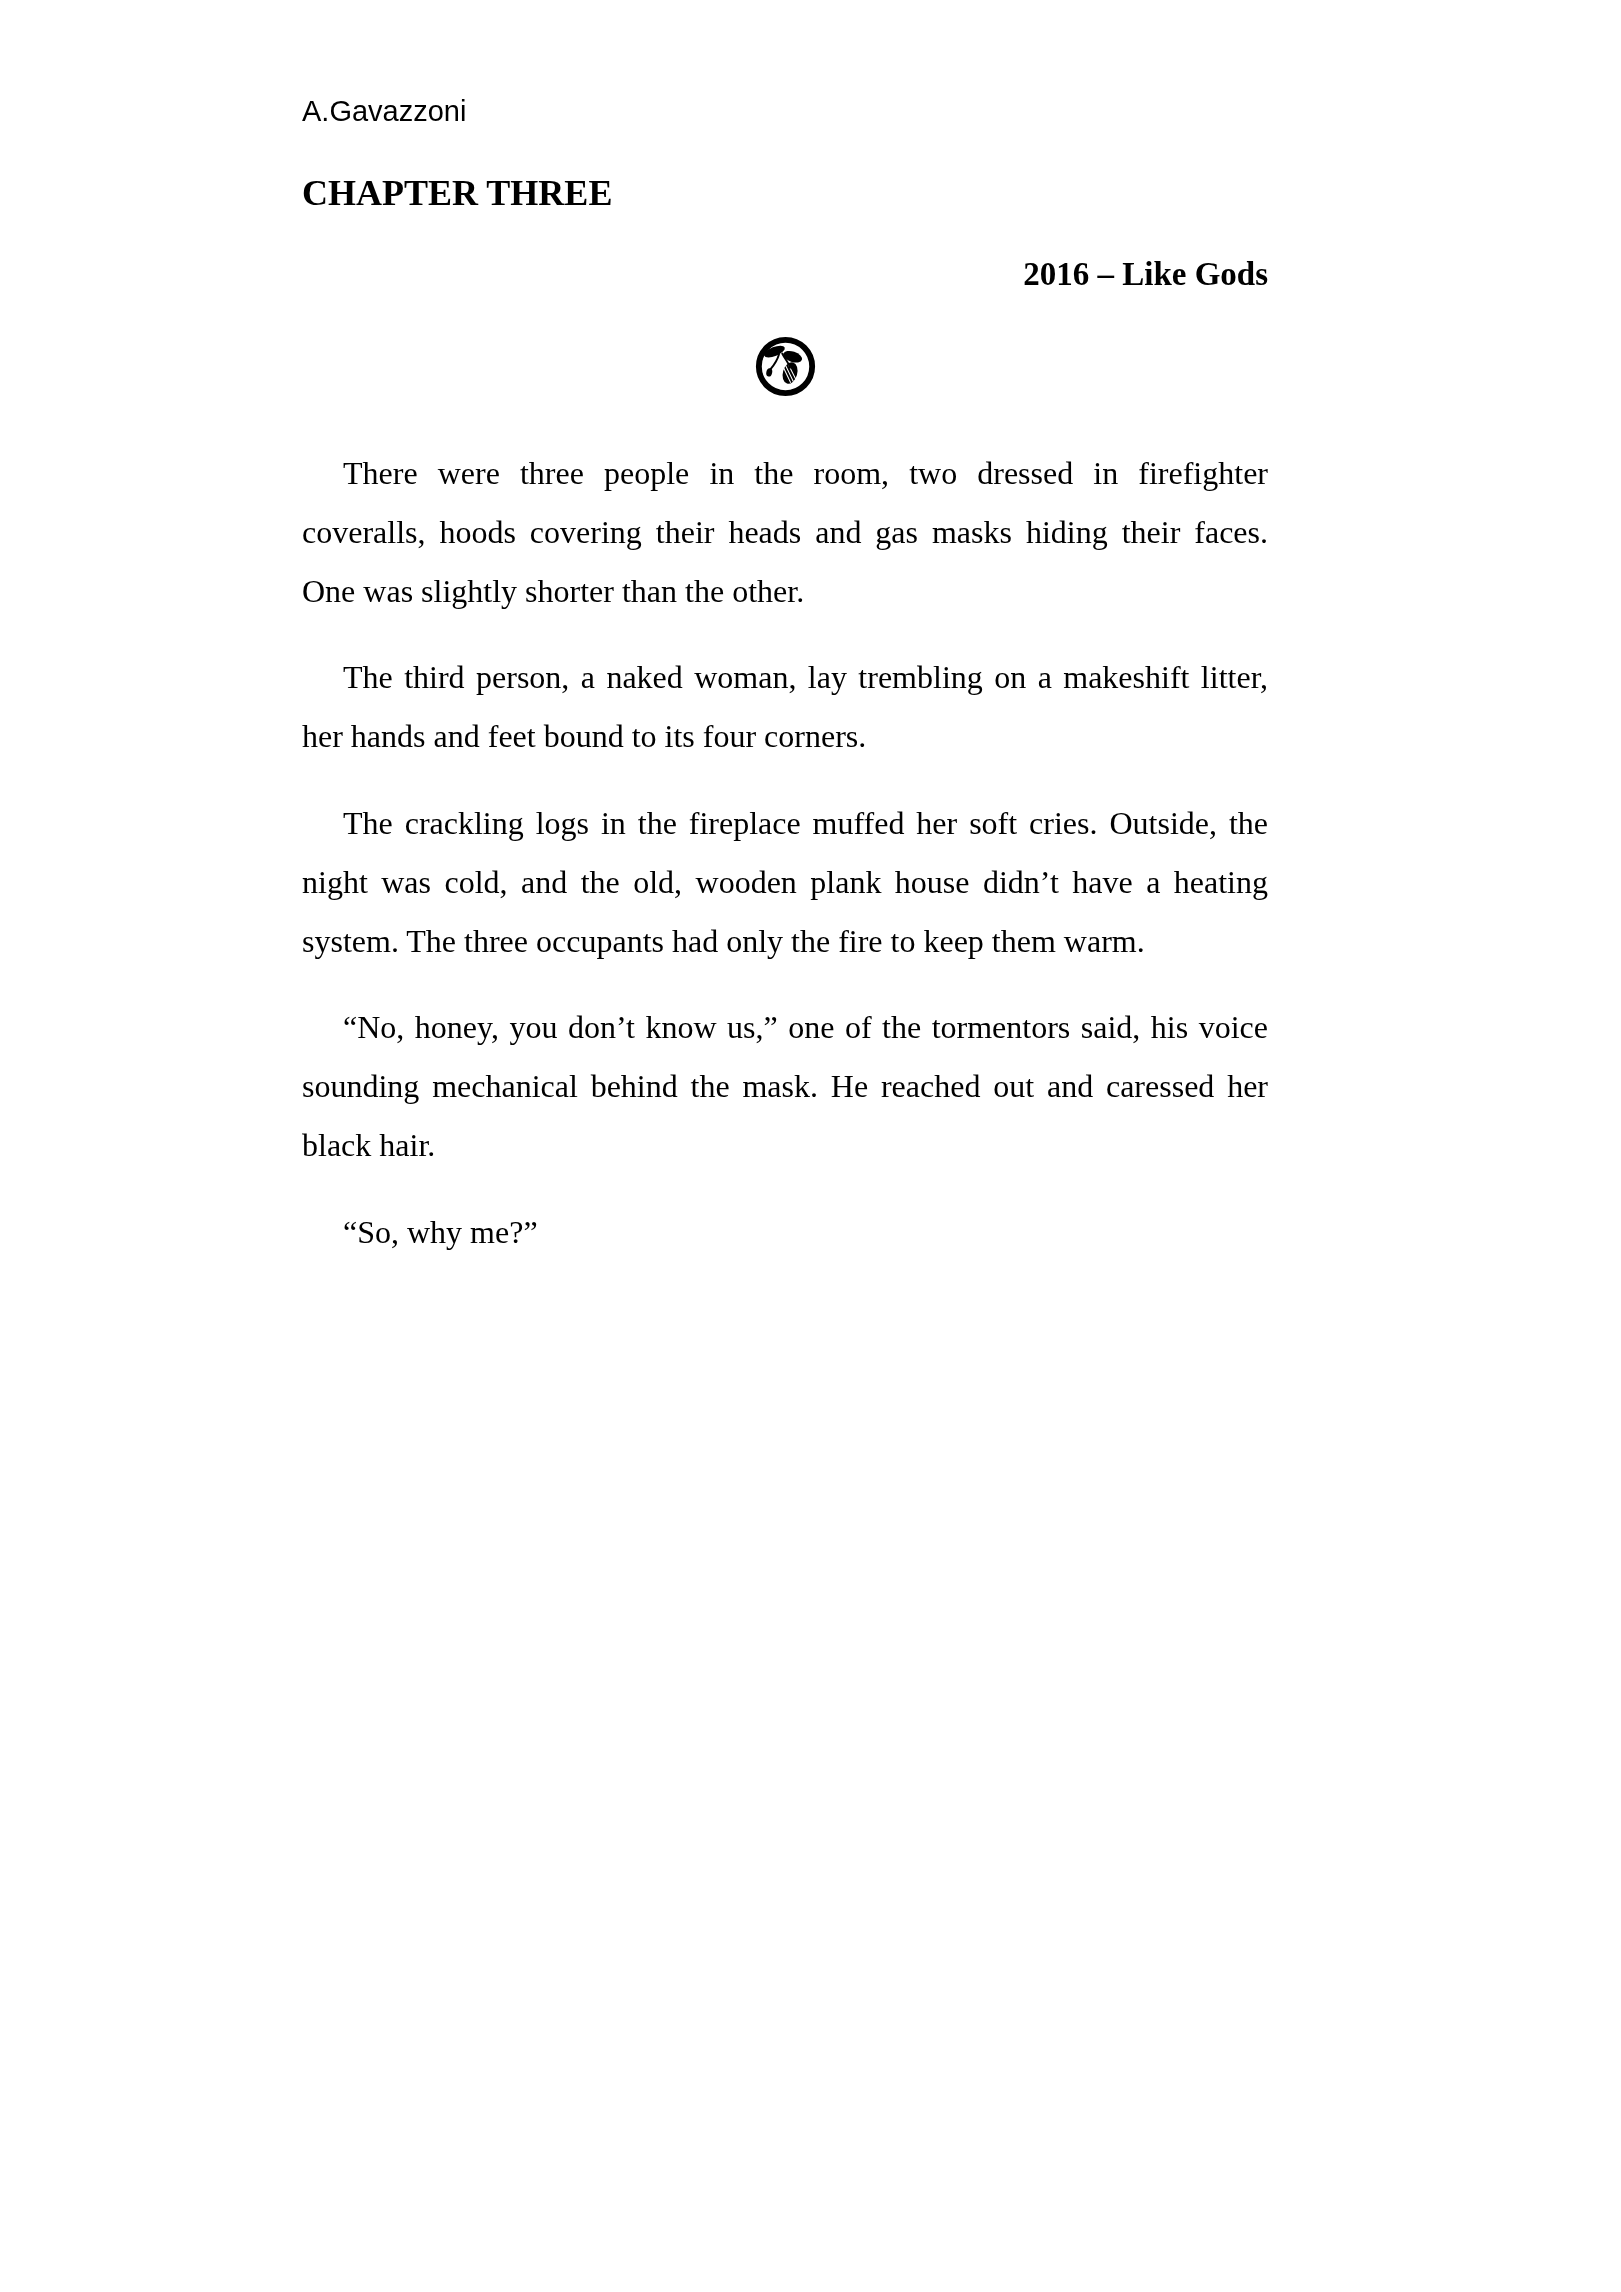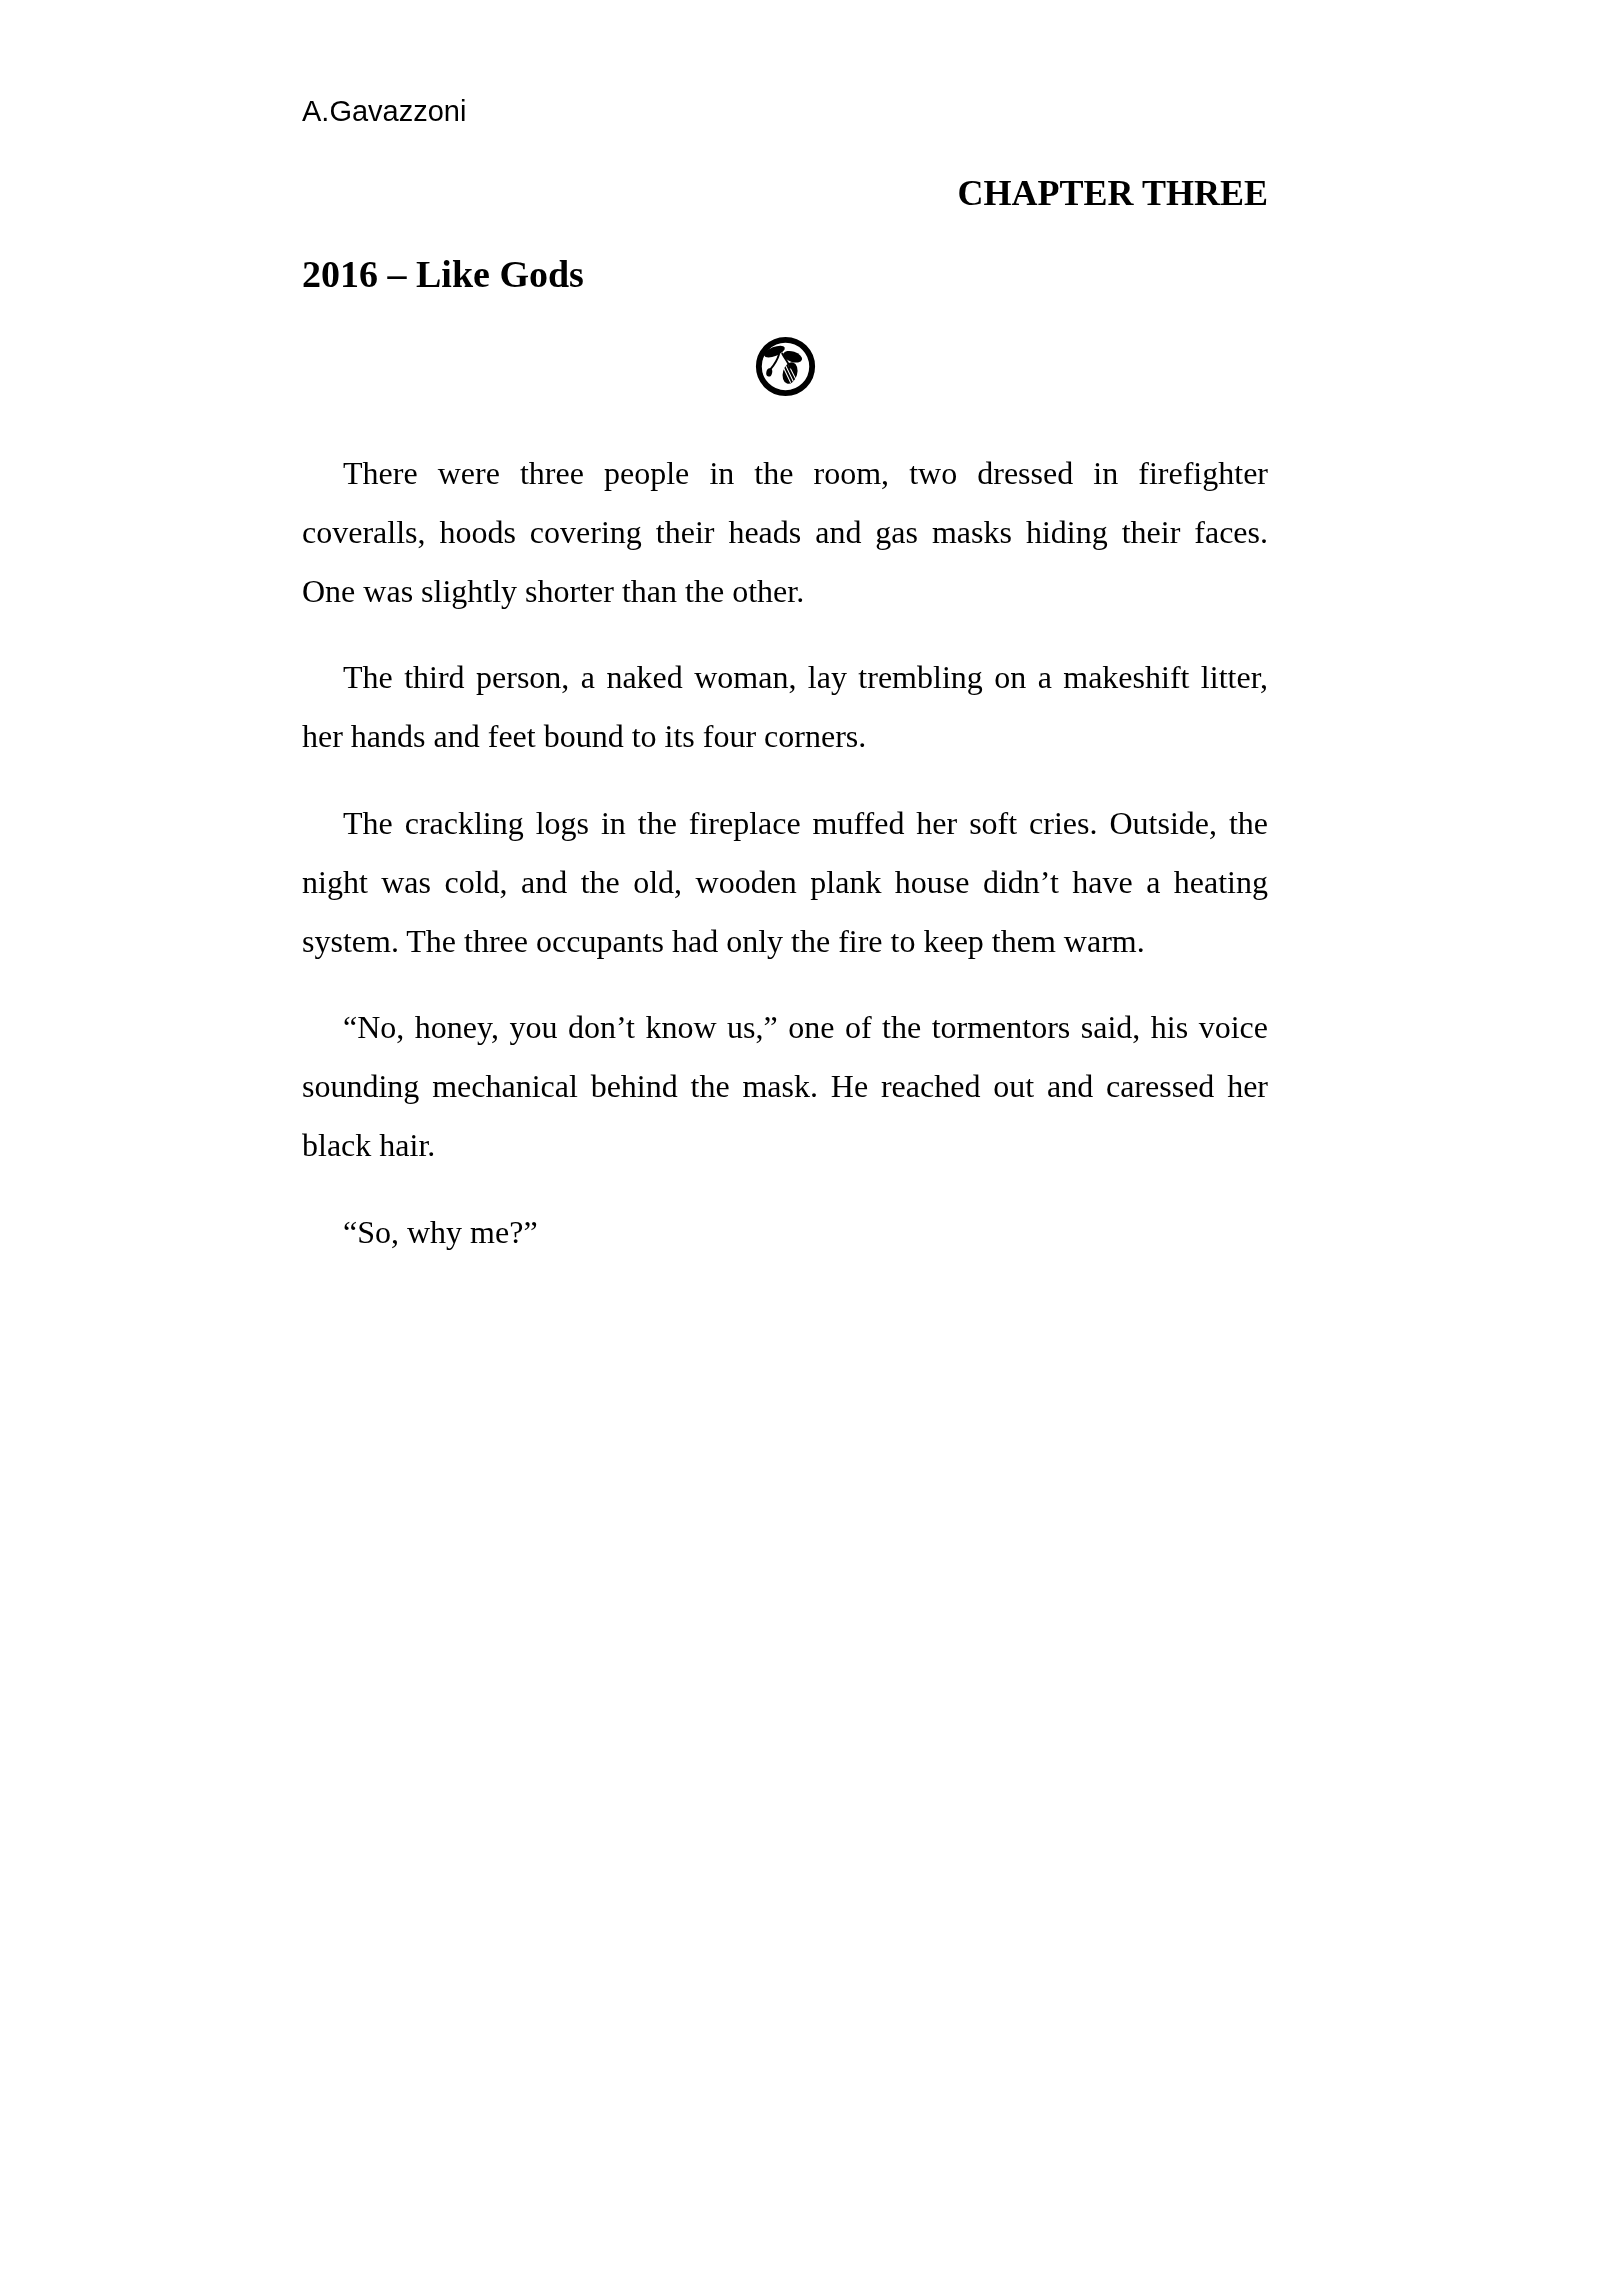--- a/index.html
+++ b/index.html
@@ -24,33 +24,33 @@
   }
   .author {
     margin-top: 96px;
     font-family: "Liberation Sans", sans-serif;
     font-size: 29px;
     line-height: 31px;
     color: #000000;
   }
   .chapter-title {
     margin: 47px 0 0 0;
-    text-align: right;
+    text-align: left;
     font-family: "Liberation Serif", serif;
     font-weight: bold;
     font-size: 36px;
     line-height: 39px;
     color: #000000;
   }
   .chapter-subtitle {
     margin: 43px 0 0 0;
-    text-align: left;
+    text-align: right;
     font-family: "Liberation Serif", serif;
     font-weight: bold;
-    font-size: 38px;
+    font-size: 33px;
     line-height: 37px;
     color: #000000;
   }
   .ornament-wrap {
     margin-top: 41px;
     text-align: center;
     height: 67px;
   }
   .ornament-wrap svg {
     display: inline-block;

